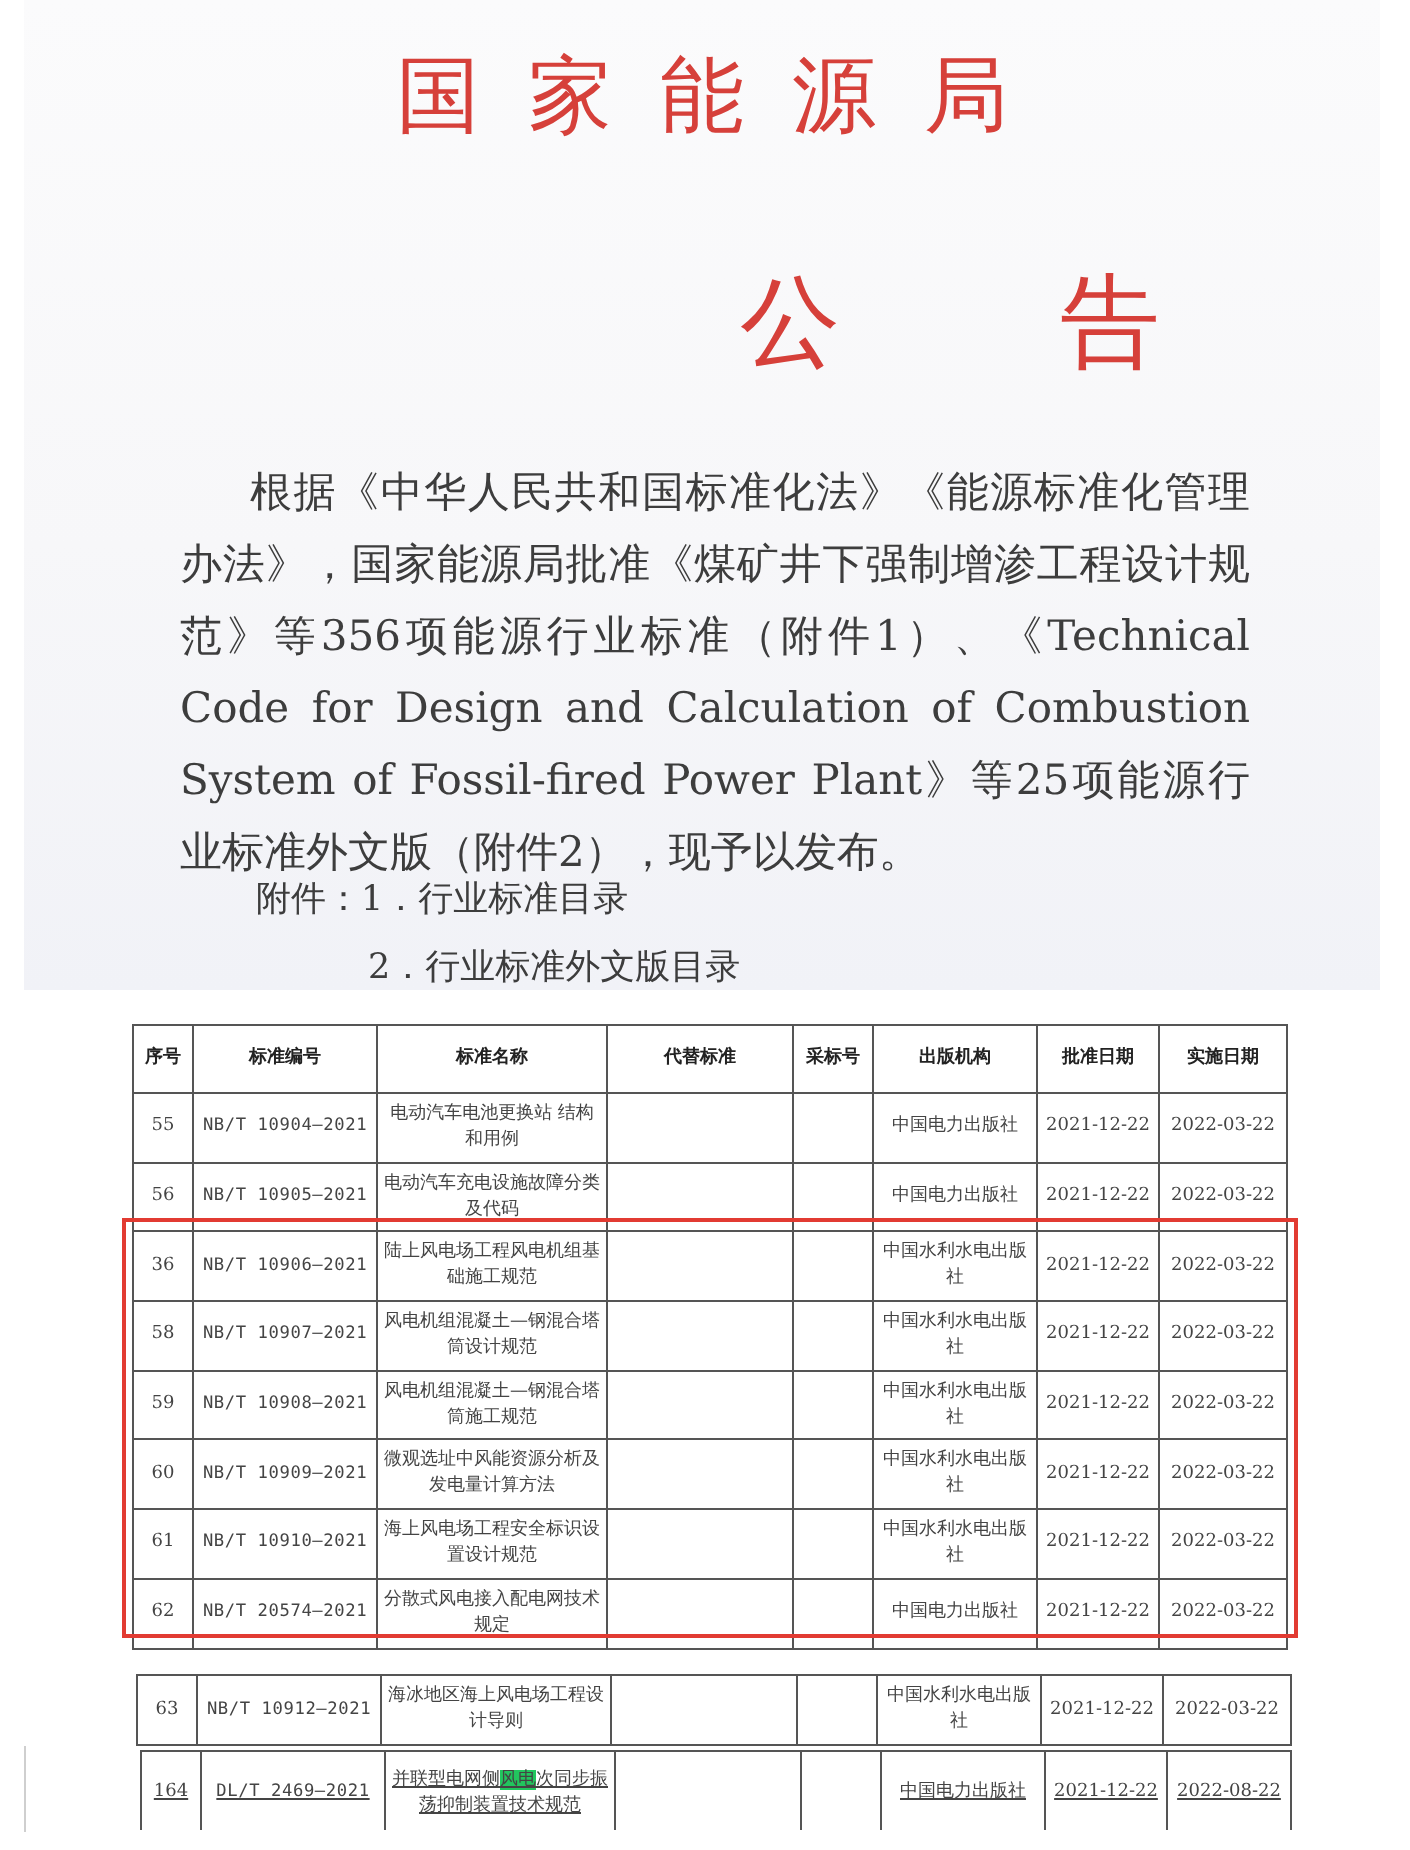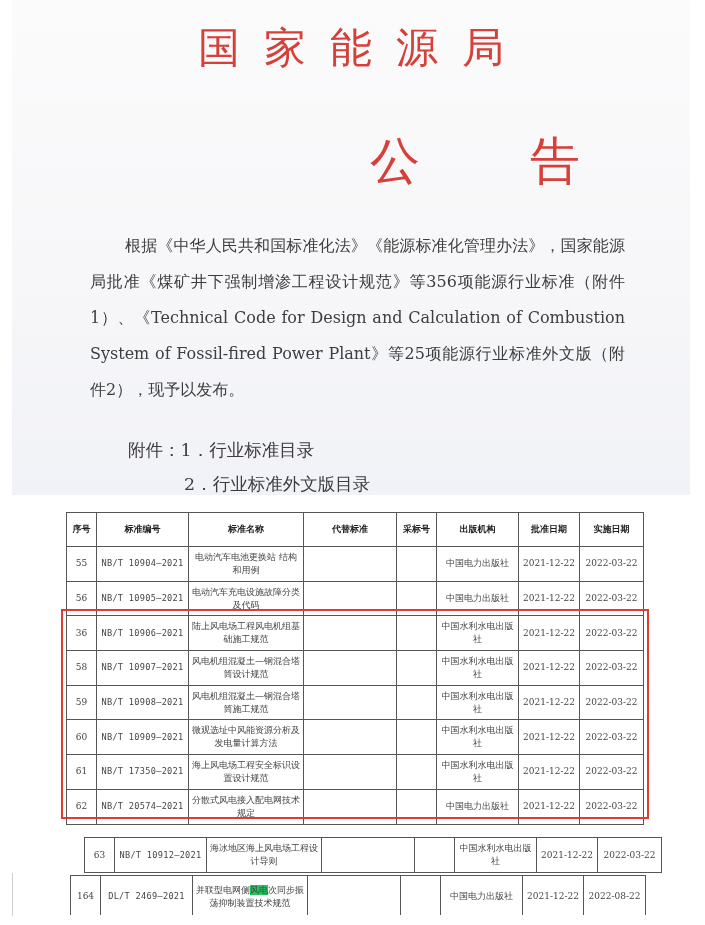--- a/index.html
+++ b/index.html
@@ -21,21 +21,21 @@
     color: #d6403a; font-size: 50px; letter-spacing: 110px; padding-left: 110px;
     font-family: "DejaVu Serif", serif;
     margin-top: 28px;
   }
   .scan .issue {
     position: absolute; left: 0; right: 0; top: 170px; text-align: center;
     font-size: 17px; color: #3a3a3a; word-spacing: 6px;
   }
   .scan .body {
     position: absolute; left: 78px; width: 535px; top: 228px;
-    font-size: 16px; line-height: 36px; color: #3d3d3d; text-align: justify;
+    font-size: 21px; line-height: 36px; color: #3d3d3d; text-align: justify;
   }
   .scan .body p { text-indent: 35px; }
   .scan .attach { position: absolute; left: 116px; top: 433px; font-size: 17.5px; color: #3d3d3d; line-height: 34px; }
   .scan .attach .line2 { padding-left: 56px; }
 
   
   table.std {
     position: absolute; border-collapse: collapse; table-layout: fixed;
     font-family: "DejaVu Serif", serif; font-size: 9px; color: #444;
   }
@@ -49,21 +49,21 @@
 
   #tbl-main { left: 66px; top: 512px; width: 577px; }
   #tbl-main tr.hdr { height: 34px; }
   #tbl-main tr.row { height: 34.7px; }
 
   .red-box {
     position: absolute; left: 61px; top: 609px; width: 588px; height: 210px;
     border: 2px solid #e23b32; pointer-events: none;
   }
 
-  #tbl-low1 { left: 84px; top: 837px; width: 577px; }
+  #tbl-low1 { left: 68px; top: 837px; width: 577px; }
   #tbl-low1 tr { height: 35px; }
   #tbl-low2 { left: 70px; top: 875px; width: 575px; }
   #tbl-low2 tr { height: 42px; }
   #tbl-low2 { border-bottom: none; }
   .low2-clip { position: absolute; left: 66px; top: 873px; width: 585px; height: 42px; overflow: hidden; }
   .low2-clip table { position: absolute; left: 4px; top: 2px; }
   .hl { background: #22c55e; }
 
   .edge-line { position: absolute; left: 12px; top: 873px; width: 1px; height: 43px; background: #cfcfcf; }
 </style>
@@ -159,21 +159,21 @@
     <td class="mono nowrap">NB/T 10909—2021</td>
     <td>微观选址中风能资源分析及发电量计算方法</td>
     <td></td>
     <td></td>
     <td>中国水利水电出版社</td>
     <td class="nowrap">2021-12-22</td>
     <td class="nowrap">2022-03-22</td>
   </tr>
   <tr class="row">
     <td>61</td>
-    <td class="mono nowrap">NB/T 17350—2021</td>
+    <td class="mono nowrap">NB/T 10910—2021</td>
     <td>海上风电场工程安全标识设置设计规范</td>
     <td></td>
     <td></td>
     <td>中国水利水电出版社</td>
     <td class="nowrap">2021-12-22</td>
     <td class="nowrap">2022-03-22</td>
   </tr>
   <tr class="row">
     <td>62</td>
     <td class="mono nowrap">NB/T 20574—2021</td>
@@ -208,21 +208,21 @@
     <td></td>
     <td></td>
     <td>中国水利水电出版社</td>
     <td class="nowrap">2021-12-22</td>
     <td class="nowrap">2022-03-22</td>
   </tr>
 </tbody>
   </table>
 
 <div class="low2-clip">
-  <table class="std" id="tbl-low2" style="position:absolute;left:4px;top:2px;">
+  <table class="std" id="tbl-low2" style="position:absolute;left:4px;top:2px;text-decoration:underline;">
     <colgroup>
       <col style="width:30px">
         <col style="width:92px">
         <col style="width:115px">
         <col style="width:93px">
       <col style="width:40px">
         <col style="width:82px">
         <col style="width:61px">
         <col style="width:62px">
     </colgroup>

